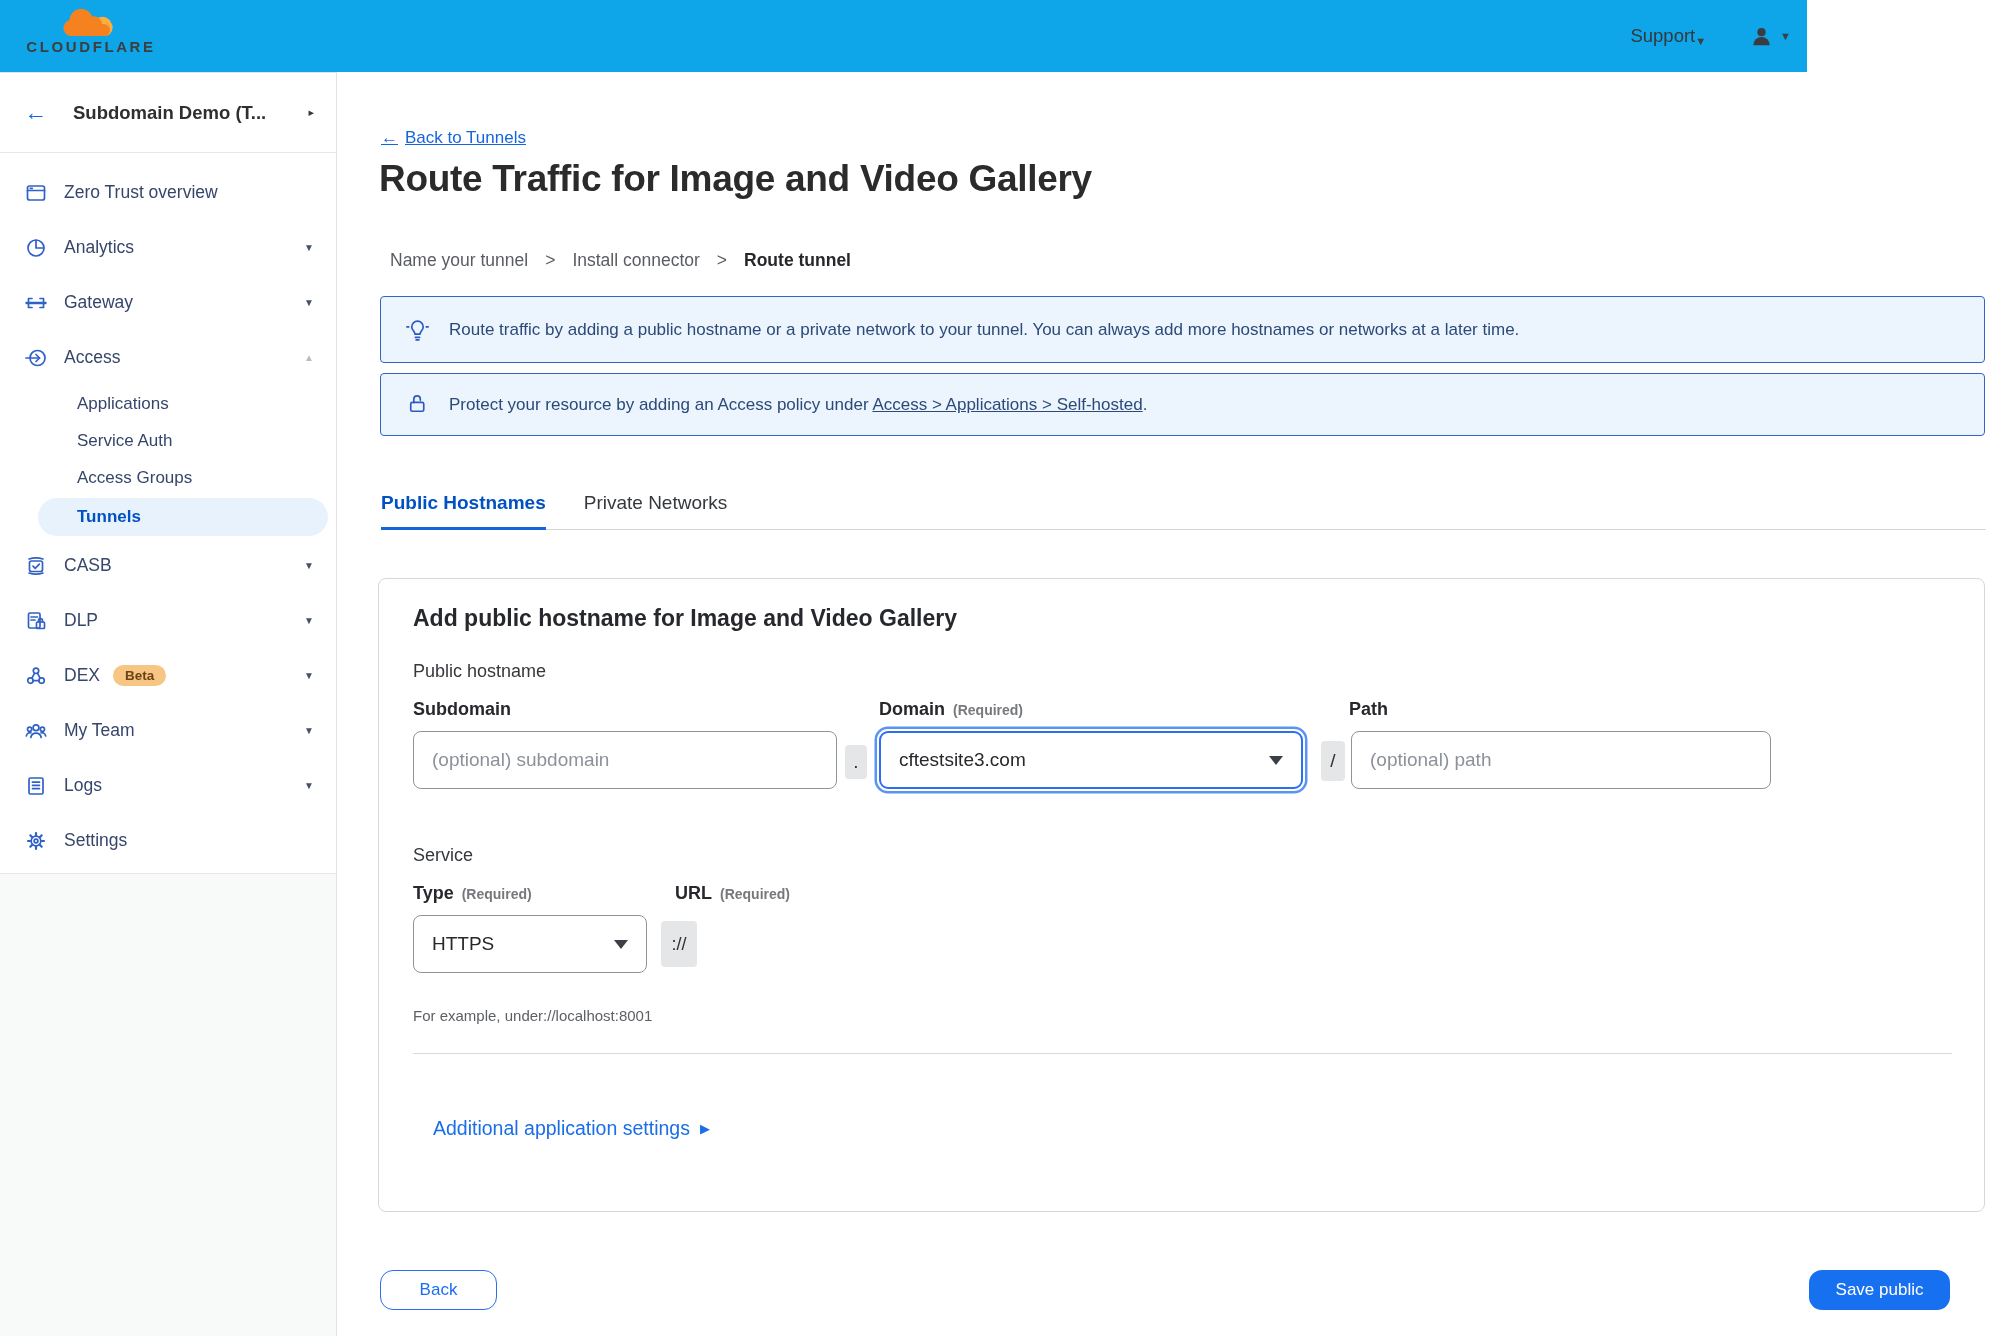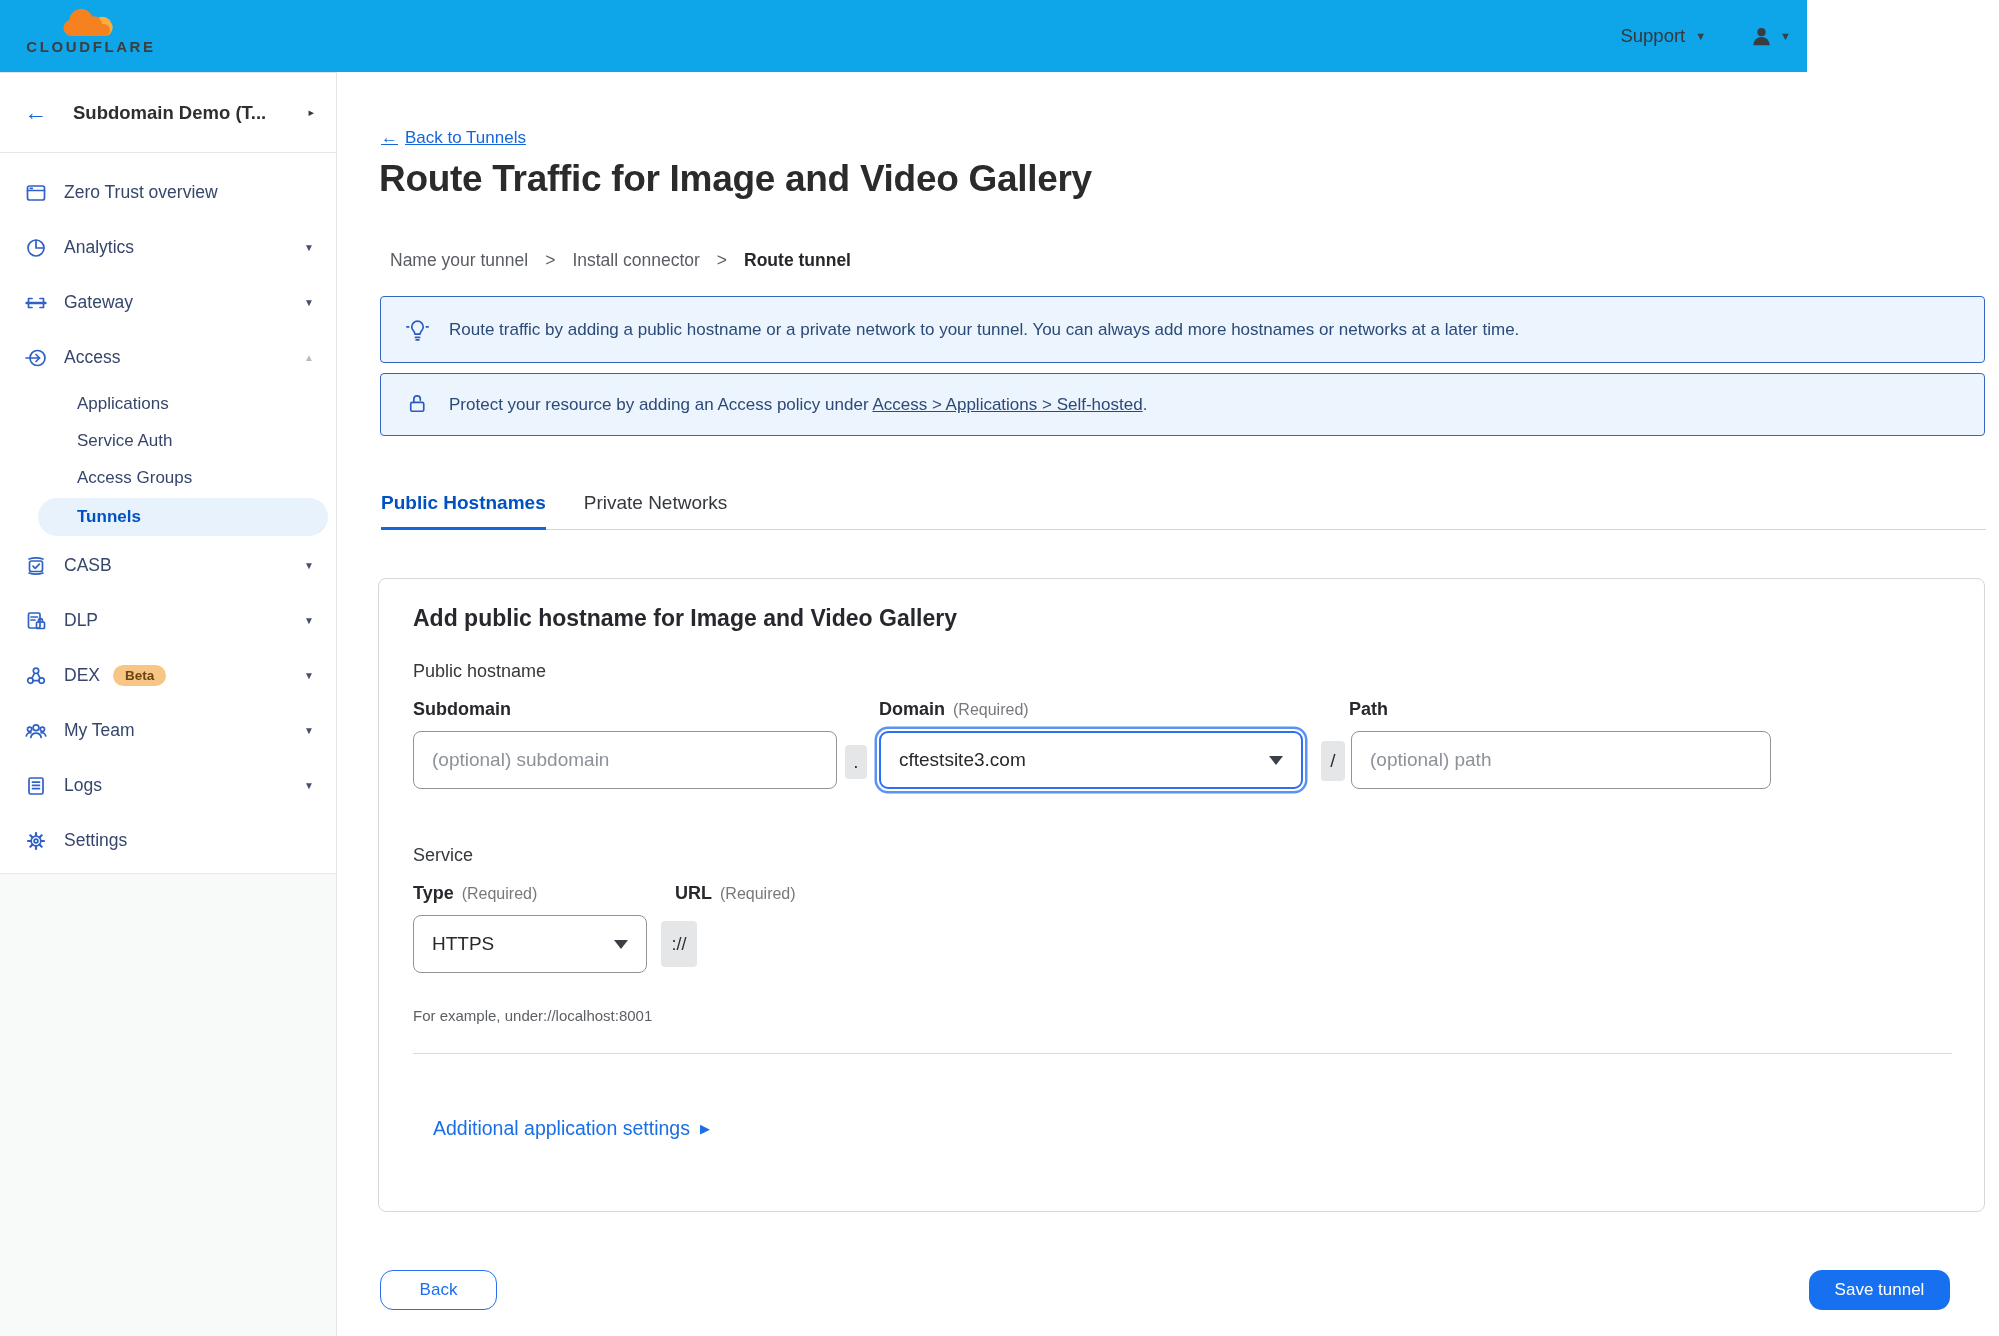--- a/index.html
+++ b/index.html
@@ -5,21 +5,21 @@
   * { margin:0; padding:0; box-sizing:border-box; }
   html,body { width:1999px; height:1336px; background:#fff; overflow:hidden;
               font-family:"Liberation Sans","DejaVu Sans",sans-serif; color:#2b2b2b; }
 
   
   .topbar { position:absolute; left:0; top:0; width:1807px; height:72px; background:#0ea5e9; }
   .logo { position:absolute; left:16px; top:5px; width:150px; cursor:pointer; }
   .logo-cloud { display:block; margin:0 auto; width:66px; height:36px; }
   .logo-text { text-align:center; font-size:15px; font-weight:800; letter-spacing:2.6px; color:#3d3e3e; margin-top:-3px; }
   .topbar-right { position:absolute; right:10px; top:0; height:72px; display:flex; align-items:center; gap:44px; }
-  .support { display:flex; align-items:center; gap:10px; font-size:18.5px; color:#35383d; cursor:pointer; }
+  .support { display:flex; align-items:flex-end; font-size:18.5px; color:#35383d; cursor:pointer; }
   .caret-glyph { font-size:11px; color:#3a3f45; line-height:1; }
   .user-menu { display:flex; align-items:center; gap:7px; cursor:pointer; padding-right:6px; }
 
   
   .sidebar { position:absolute; left:0; top:72px; width:337px; height:1264px; background:#fff;
              border-top:1px solid #e3e3e3; border-right:1px solid #e3e3e3; }
   .sb-header { height:80px; border-bottom:1px solid #e7e7e7; display:flex; align-items:center; padding:0 22px 0 24px; }
   .sb-back { color:#1566dc; font-size:23px; line-height:1; cursor:pointer; }
   .sb-account { flex:1; margin-left:26px; font-size:18.5px; font-weight:700; color:#2e2f31; white-space:nowrap; overflow:hidden; }
   .sb-header-caret { font-size:11px; color:#35383d; }
@@ -59,21 +59,21 @@
   .tabs { position:absolute; left:44px; top:420px; width:1605px; display:flex; gap:38px; border-bottom:1px solid #d6d6d6; }
   .tab { padding-bottom:13px; font-size:19px; color:#35383d; font-weight:500; cursor:pointer;
          border-bottom:3px solid transparent; margin-bottom:-1px; }
   .tab.active { color:#0051c3; font-weight:600; border-bottom-color:#1566dc; }
 
   .card { position:absolute; left:41px; top:506px; width:1607px; height:634px;
           border:1px solid #d5d7da; border-radius:8px; background:#fff; }
   .card-heading { position:absolute; left:34px; top:26px; font-size:23px; font-weight:700; color:#26282d; }
   .section-label { position:absolute; font-size:18px; color:#35383d; }
   .field-label { position:absolute; font-size:18px; font-weight:700; color:#26282d; }
-  .req { font-size:16px; font-weight:400; color:#76787c; margin-left:8px; }
+  .req { font-size:14px; font-weight:700; color:#76787c; margin-left:8px; }
 
   .text-input { position:absolute; height:58px; border:1px solid #8f9499; border-radius:8px;
                 font-family:inherit; font-size:19px; color:#26282b; padding:0 18px; background:#fff; outline:none; }
   .text-input::placeholder { color:#8d9199; }
   .sep-box { position:absolute; background:#e5e6e8; border-radius:4px; display:flex; align-items:center;
              justify-content:center; font-size:19px; color:#2e3033; }
   .select { position:absolute; height:58px; border:1px solid #8f9499; border-radius:8px; background:#fff;
             display:flex; align-items:center; padding:12px 18px; font-size:19px; color:#26282b; cursor:pointer; }
   .select .sel-caret { margin-left:auto; width:0; height:0; border-left:7px solid transparent;
             border-right:7px solid transparent; border-top:9px solid #3b3f46; }
@@ -367,14 +367,14 @@
     <div class="hint">For example, under://localhost:8001</div>
     <div class="card-divider"></div>
 
     <div class="settings-link">
       <span>Additional application settings</span>
       <span class="fwd">▶</span>
     </div>
   </div>
 
   <button class="btn btn-back">Back</button>
-  <button class="btn btn-save">Save tunnel</button>
+  <button class="btn btn-save">Save public</button>
 </div>
 
 </body></html>

